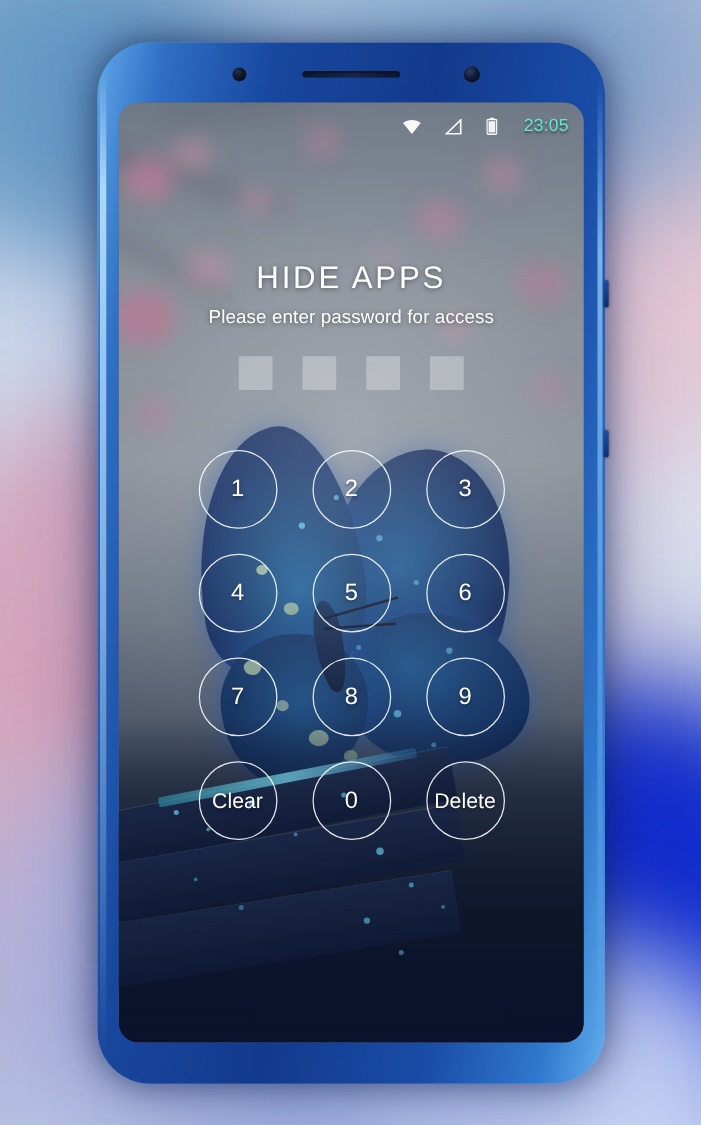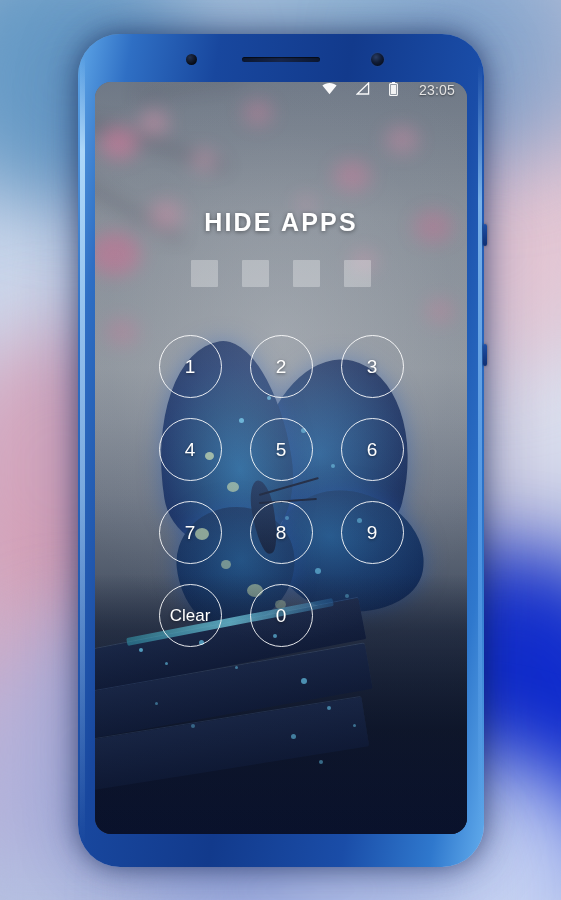--- a/index.html
+++ b/index.html
@@ -174,37 +174,37 @@
   .wp-veil {
     position:absolute; inset:0;
     background:
       radial-gradient(ellipse 320px 380px at 50% 34%, rgba(210,214,220,.26) 0%, rgba(150,158,172,.10) 55%, rgba(0,0,0,0) 80%),
       linear-gradient(180deg, rgba(120,128,140,.18) 0%, rgba(60,72,96,.10) 45%, rgba(8,14,34,.30) 100%);
   }
 
   
   #statusbar {
     position:absolute; left:0; right:0; top:0; height:26px;
-    display:flex; align-items:flex-start; justify-content:flex-end;
+    display:flex; align-items:flex-end; justify-content:flex-end;
     gap:19px; padding:0 12px;
-    color:#e5e5e5; font-size:12.5px; letter-spacing:.2px;
+    color:#5eead4; font-size:12.5px; letter-spacing:.2px;
     text-shadow:0 1px 2px rgba(0,0,0,.5);
   }
   .sb-icon { display:block; }
   #sb-time { font-size:14px; margin-left:2px; }
 
   
   #lock-ui {
     position:absolute; left:0; right:0; top:0; bottom:0;
     display:flex; flex-direction:column; align-items:center;
     color:#fff;
   }
   #title {
     margin-top:126px;
-    font-size:25px; font-weight:700; letter-spacing:2.2px;
+    font-size:25px; font-weight:400; letter-spacing:2.2px;
     text-shadow:0 1px 4px rgba(0,0,0,.45);
   }
   #subtitle {
     margin-top:8px;
     font-size:15px; font-weight:400; letter-spacing:.1px;
     text-shadow:0 1px 4px rgba(0,0,0,.45);
   }
   #pw-dots {
     margin-top:23px;
     display:flex; gap:24px;
@@ -343,37 +343,39 @@
         <rect x="3" y="0" width="3" height="1.6" fill="#ffffff" opacity=".95"></rect>
         <rect x="0.6" y="1.6" width="7.8" height="11.8" rx="1" fill="none" stroke="#ffffff" stroke-width="1.1" opacity=".95"></rect>
         <rect x="1.8" y="3" width="5.4" height="9" fill="#ffffff" opacity=".9"></rect>
       </svg>
       <span id="sb-time">23:05</span>
     </div>
 
     <div id="lock-ui">
 
       <div id="title">HIDE APPS</div>
+      <div id="subtitle">Please enter password for access</div>
 
       <div id="pw-dots">
         <div class="pw-box"></div>
         <div class="pw-box"></div>
         <div class="pw-box"></div>
         <div class="pw-box"></div>
       </div>
 
       <div id="keypad">
         <div class="key">1</div>
         <div class="key">2</div>
         <div class="key">3</div>
         <div class="key">4</div>
         <div class="key">5</div>
         <div class="key">6</div>
         <div class="key">7</div>
         <div class="key">8</div>
         <div class="key">9</div>
         <div class="key word">Clear</div>
         <div class="key">0</div>
+        <div class="key word">Delete</div>
       </div>
 
     </div>
   </div>
 </div>
 
 </body></html>

